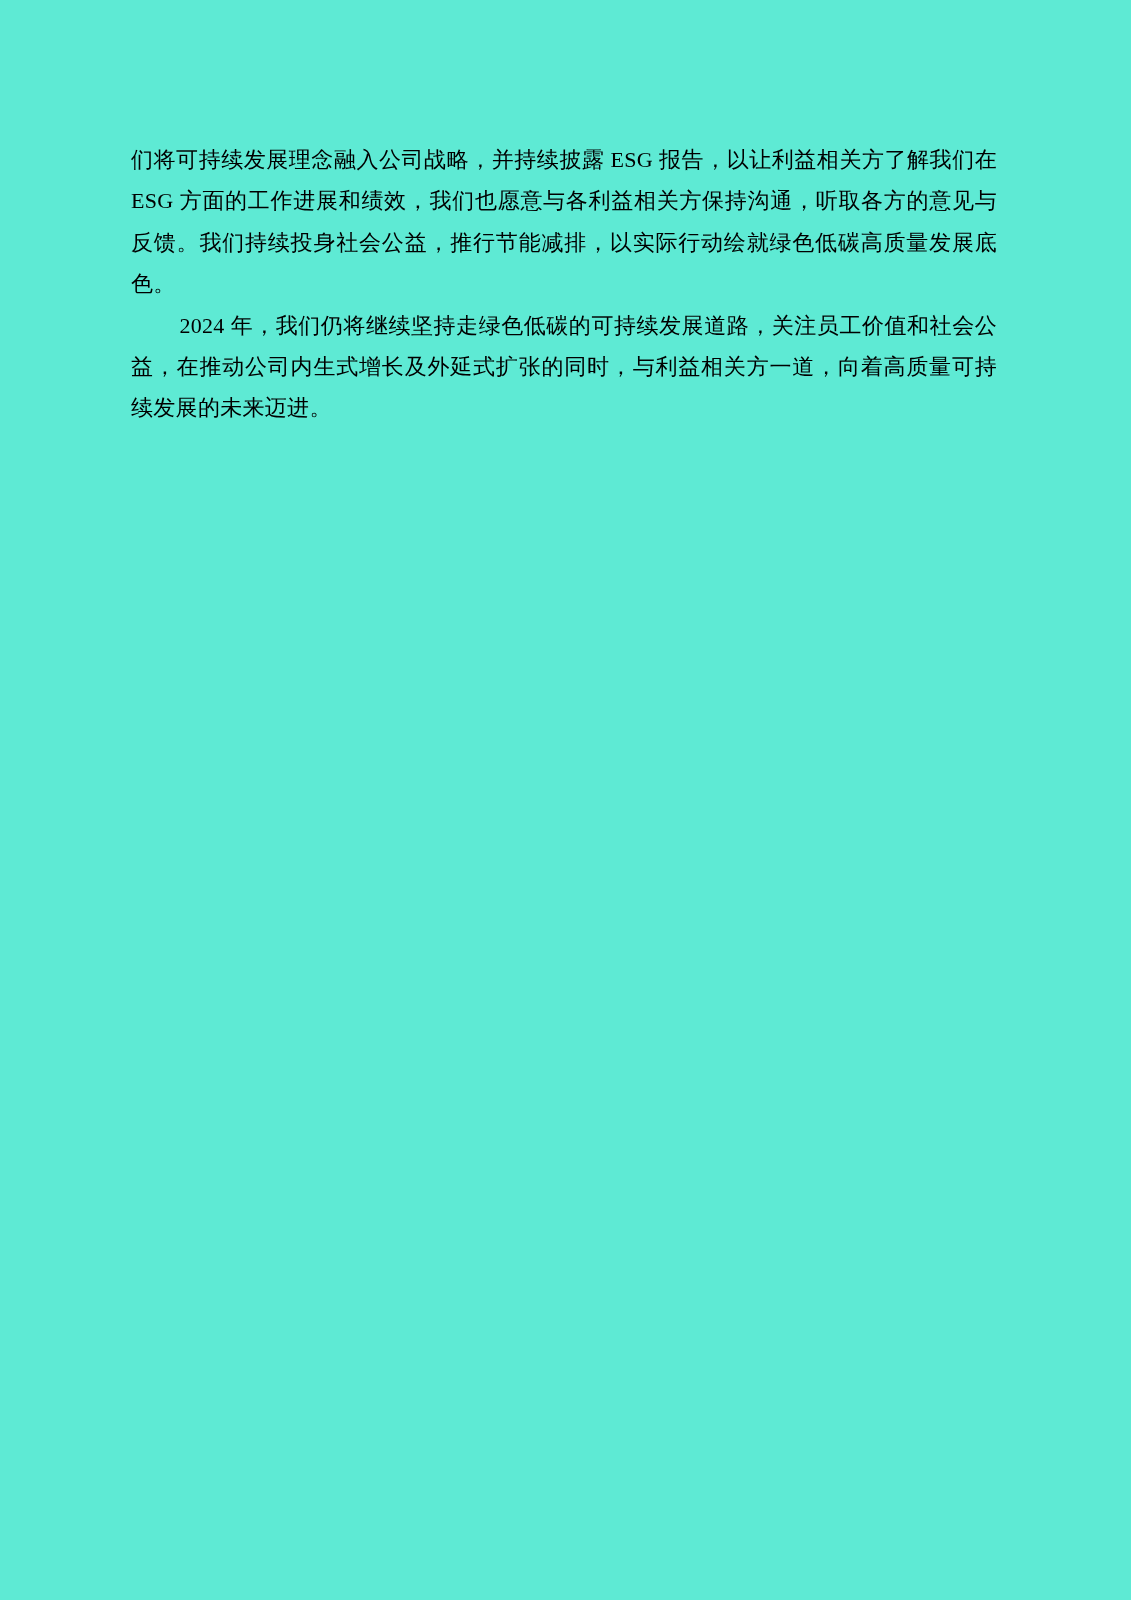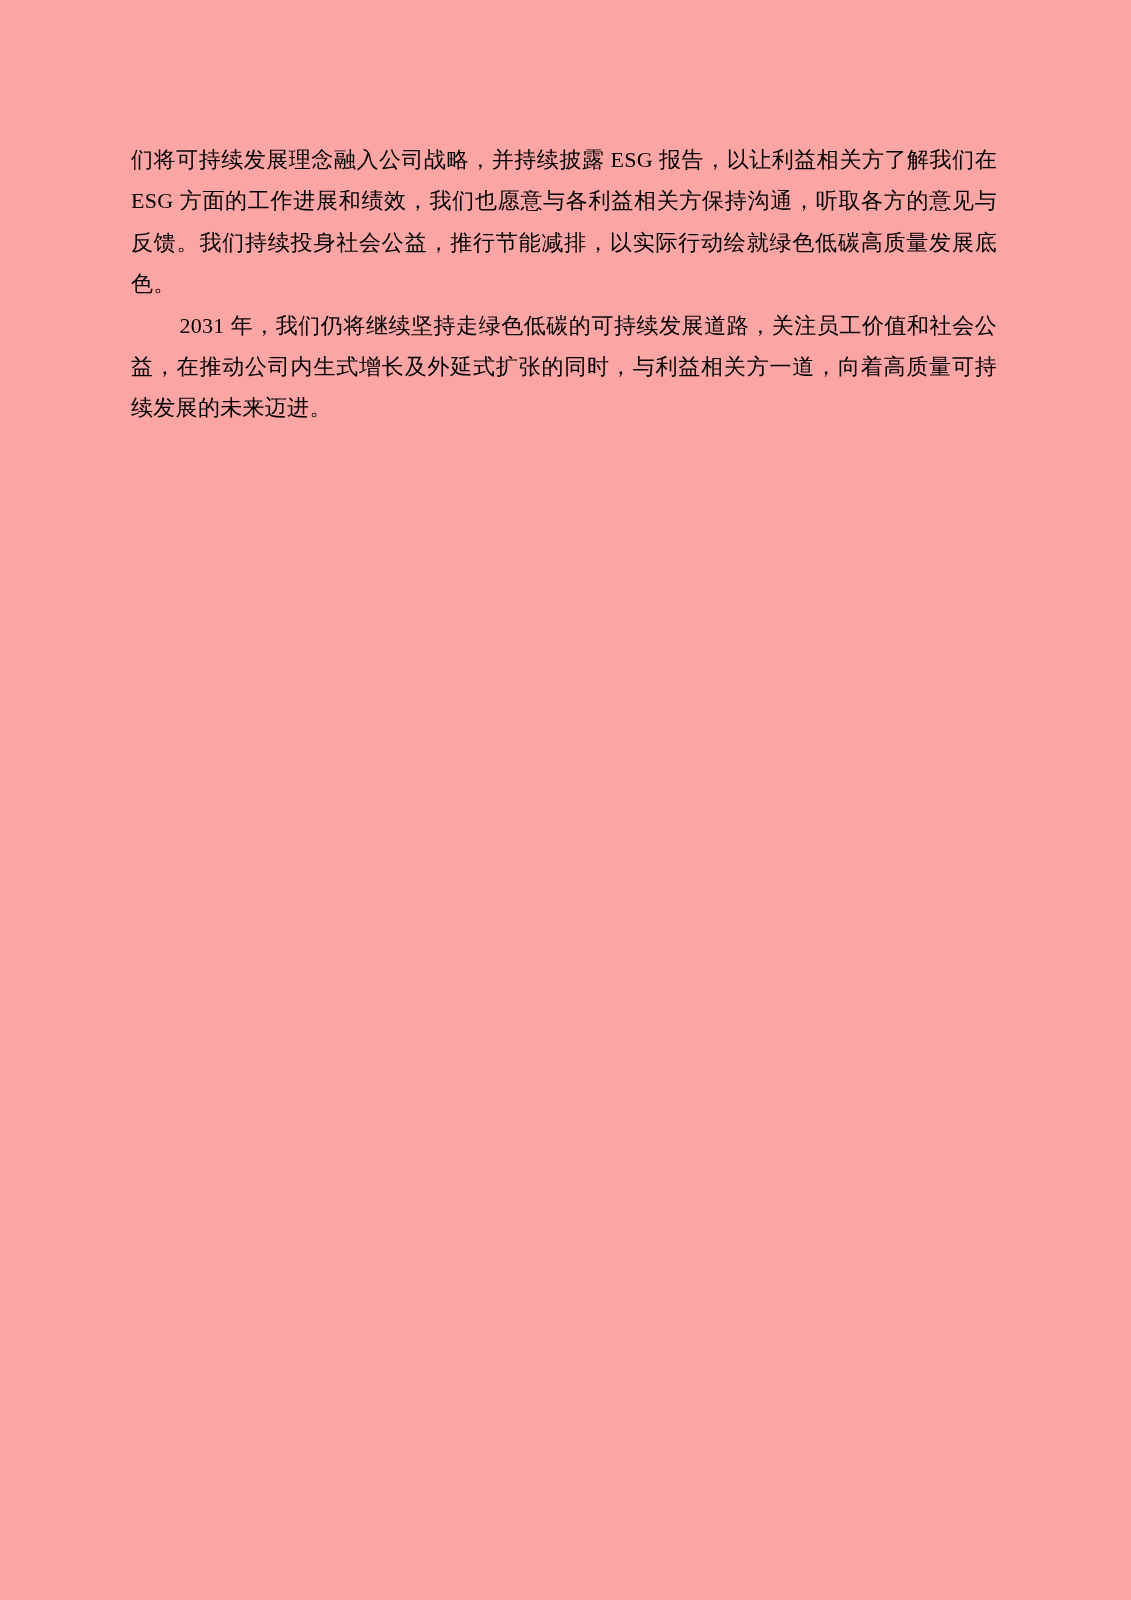--- a/index.html
+++ b/index.html
@@ -4,21 +4,21 @@
 <style>
   html, body {
     margin: 0;
     padding: 0;
     background: #ffffff;
   }
   .doc-page {
     position: relative;
     width: 1131px;
     height: 1600px;
-    background: #fca5a5;
+    background: #5eead4;
     overflow: hidden;
     box-sizing: border-box;
     padding: 139px 134px 0 131px;
   }
   .doc-body {
     width: 866px;
     color: #000000;
     font-family: "Liberation Serif", "DejaVu Sans", sans-serif;
     font-size: 22px;
     line-height: 41.4px;
@@ -33,15 +33,15 @@
   .doc-body p.indent {
     text-indent: 2.2em;
   }
 </style>
 </head>
 <body>
 
 <div class="doc-page">
   <div class="doc-body">
     <p>们将可持续发展理念融入公司战略，并持续披露 ESG 报告，以让利益相关方了解我们在 ESG 方面的工作进展和绩效，我们也愿意与各利益相关方保持沟通，听取各方的意见与反馈。我们持续投身社会公益，推行节能减排，以实际行动绘就绿色低碳高质量发展底色。</p>
-    <p class="indent">2031 年，我们仍将继续坚持走绿色低碳的可持续发展道路，关注员工价值和社会公益，在推动公司内生式增长及外延式扩张的同时，与利益相关方一道，向着高质量可持续发展的未来迈进。</p>
+    <p class="indent">2024 年，我们仍将继续坚持走绿色低碳的可持续发展道路，关注员工价值和社会公益，在推动公司内生式增长及外延式扩张的同时，与利益相关方一道，向着高质量可持续发展的未来迈进。</p>
   </div>
 </div>
 
 </body></html>

